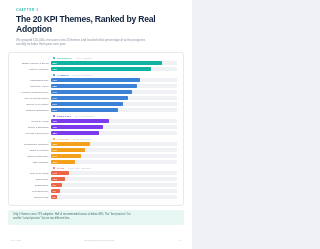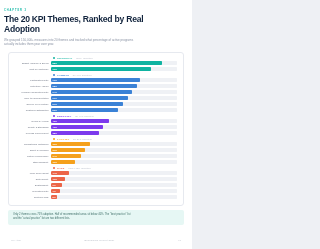--- a/index.html
+++ b/index.html
@@ -11,21 +11,21 @@
     overflow:hidden;
   }
   .page {
     width:192px; height:249px;
     background:#ffffff;
     position:relative;
     display:flex; flex-direction:column;
   }
 
   
-  .header { padding:9px 12px 0 4px; }
+  .header { padding:9px 12px 0 16px; }
   .eyebrow {
     font-size:2.6px; letter-spacing:.9px; font-weight:700;
     color:#14b8a6; text-transform:uppercase;
     margin-bottom:3px;
   }
   .title {
     font-size:8.6px; font-weight:700; color:#12243d;
     letter-spacing:-.25px; line-height:1.12;
   }
   .subtitle {

